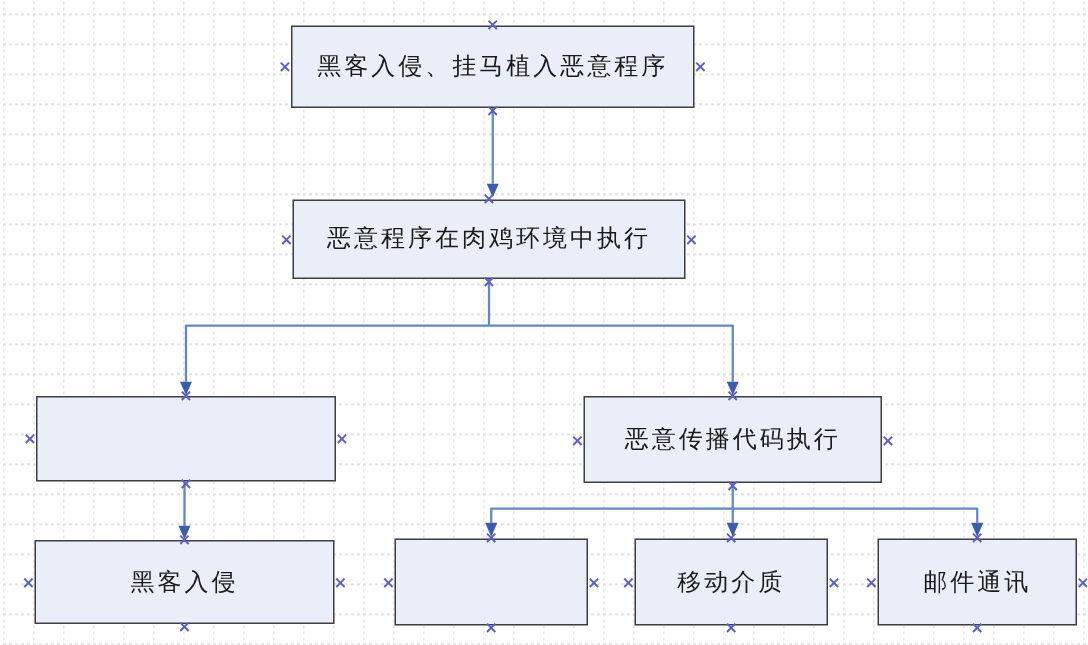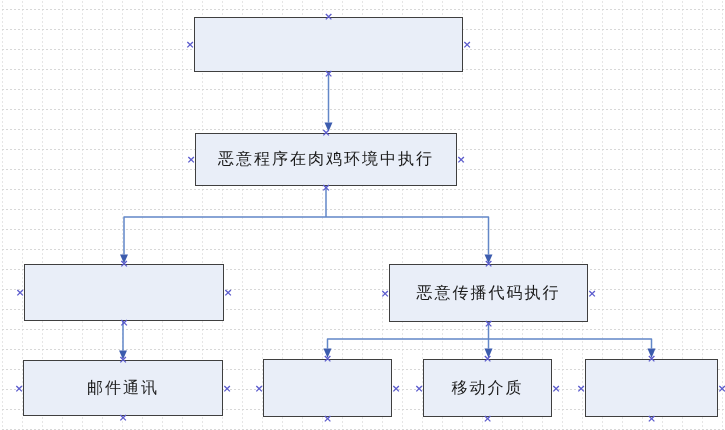--- a/index.html
+++ b/index.html
@@ -91,20 +91,21 @@
     <polygon class="arrowhead" points="323.5,348.5 331.5,348.5 327.5,358"></polygon>
     <polygon class="arrowhead" points="484.5,348.5 492.5,348.5 488.5,358"></polygon>
     <polygon class="arrowhead" points="647.5,348.5 655.5,348.5 651.5,358"></polygon>
   </svg>
 
   <div class="box" style="left:194px;top:17px;width:269px;height:55px">
     <i class="cp cp-top">×</i>
     <i class="cp cp-bottom">×</i>
     <i class="cp cp-left">×</i>
     <i class="cp cp-right">×</i>
+    <span class="box-label">黑客入侵、挂马植入恶意程序</span>
   </div>
 
   <div class="box" style="left:195px;top:133px;width:262px;height:53px">
     <i class="cp cp-top">×</i>
     <i class="cp cp-bottom">×</i>
     <i class="cp cp-left">×</i>
     <i class="cp cp-right">×</i>
     <span class="box-label">恶意程序在肉鸡环境中执行</span>
   </div>
 
@@ -121,21 +122,21 @@
     <i class="cp cp-left">×</i>
     <i class="cp cp-right">×</i>
     <span class="box-label">恶意传播代码执行</span>
   </div>
 
   <div class="box" style="left:23px;top:360px;width:200px;height:56px">
     <i class="cp cp-top">×</i>
     <i class="cp cp-bottom">×</i>
     <i class="cp cp-left">×</i>
     <i class="cp cp-right">×</i>
-    <span class="box-label">邮件通讯</span>
+    <span class="box-label">黑客入侵</span>
   </div>
 
   <div class="box" style="left:263px;top:359px;width:129px;height:58px">
     <i class="cp cp-top">×</i>
     <i class="cp cp-bottom">×</i>
     <i class="cp cp-left">×</i>
     <i class="cp cp-right">×</i>
   </div>
 
   <div class="box" style="left:423px;top:359px;width:129px;height:58px">
@@ -144,15 +145,16 @@
     <i class="cp cp-left">×</i>
     <i class="cp cp-right">×</i>
     <span class="box-label">移动介质</span>
   </div>
 
   <div class="box" style="left:585px;top:359px;width:133px;height:58px">
     <i class="cp cp-top">×</i>
     <i class="cp cp-bottom">×</i>
     <i class="cp cp-left">×</i>
     <i class="cp cp-right">×</i>
+    <span class="box-label">邮件通讯</span>
   </div>
 
 </div>
 
 </body></html>

